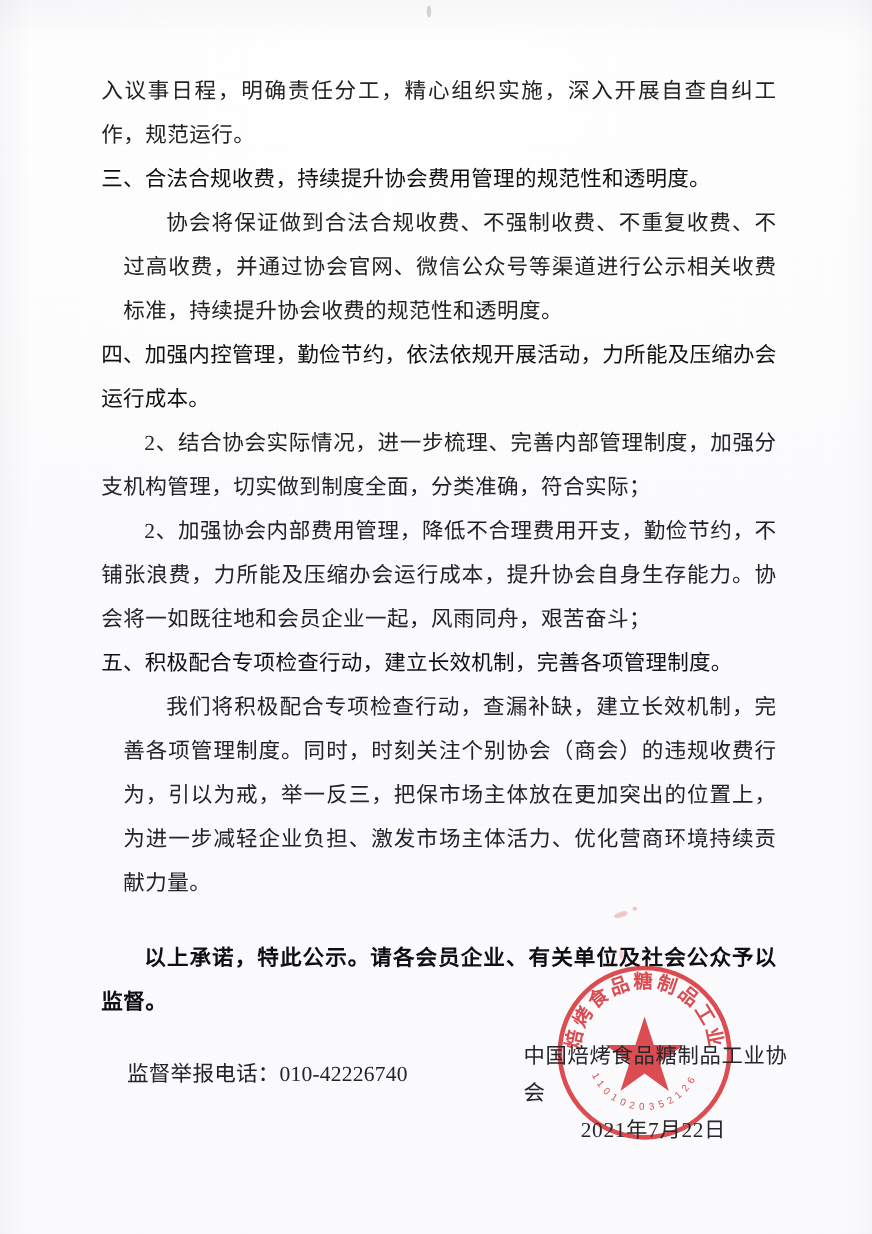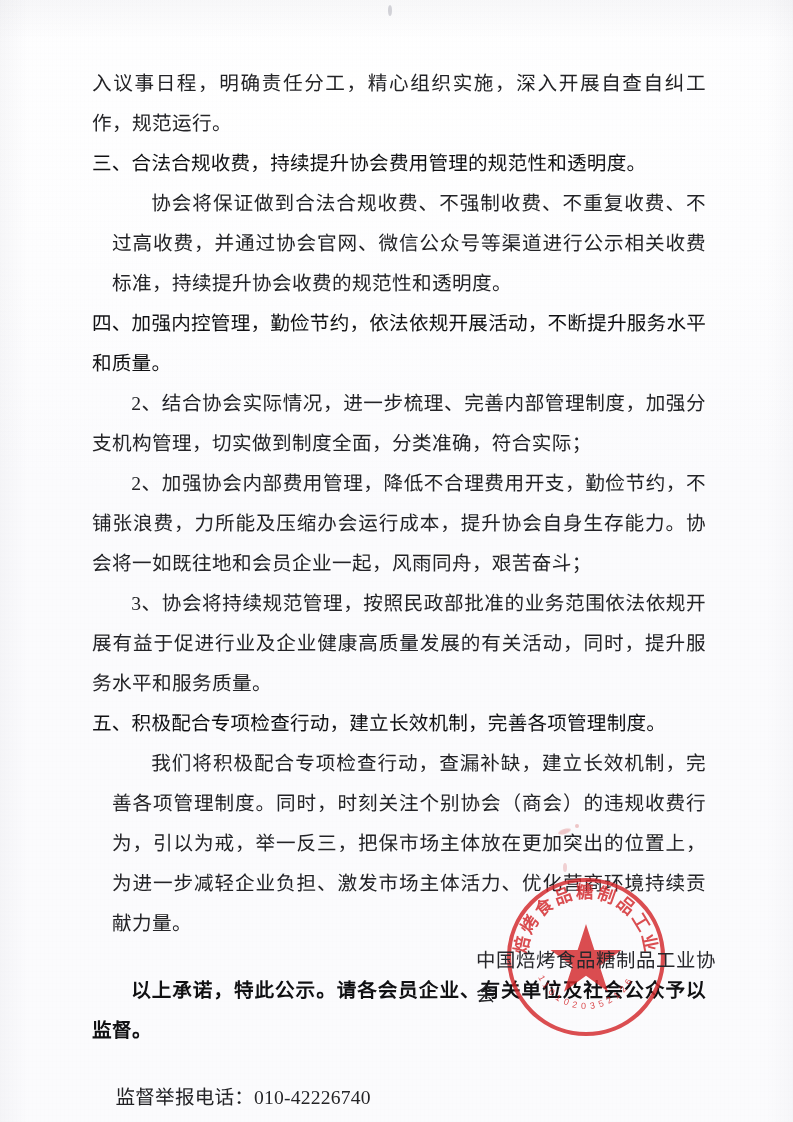--- a/index.html
+++ b/index.html
@@ -150,27 +150,26 @@
   <div id="smudge-d" class="smudge"></div>
 
   <div id="body-text">
 
     <p class="line">入议事日程，明确责任分工，精心组织实施，深入开展自查自纠工作，规范运行。</p>
 
     <p class="para heading">三、合法合规收费，持续提升协会费用管理的规范性和透明度。</p>
 
     <p class="para indent-2">协会将保证做到合法合规收费、不强制收费、不重复收费、不过高收费，并通过协会官网、微信公众号等渠道进行公示相关收费标准，持续提升协会收费的规范性和透明度。</p>
 
-    <p class="para heading">四、加强内控管理，勤俭节约，依法依规开展活动，不断提升服务水平和质量。</p>
+    <p class="para heading">四、加强内控管理，勤俭节约，依法依规开展活动，力所能及压缩办会运行成本。</p>
 
     <p class="para para-num">2、结合协会实际情况，进一步梳理、完善内部管理制度，加强分支机构管理，切实做到制度全面，分类准确，符合实际；</p>
 
     <p class="para para-num">2、加强协会内部费用管理，降低不合理费用开支，勤俭节约，不铺张浪费，力所能及压缩办会运行成本，提升协会自身生存能力。协会将一如既往地和会员企业一起，风雨同舟，艰苦奋斗；</p>
 
-    <p class="para para-num">3、协会将持续规范管理，按照民政部批准的业务范围依法依规开展有益于促进行业及企业健康高质量发展的有关活动，同时，提升服务水平和服务质量。</p>
 
     <p class="para heading">五、积极配合专项检查行动，建立长效机制，完善各项管理制度。</p>
 
     <p class="para indent-2">我们将积极配合专项检查行动，查漏补缺，建立长效机制，完善各项管理制度。同时，时刻关注个别协会（商会）的违规收费行为，引以为戒，举一反三，把保市场主体放在更加突出的位置上，为进一步减轻企业负担、激发市场主体活力、优化营商环境持续贡献力量。</p>
 
     <p class="para pledge">以上承诺，特此公示。请各会员企业、有关单位及社会公众予以监督。</p>
 
     <p class="para hotline">监督举报电话：010-42226740</p>
 
   </div>
@@ -193,15 +192,16 @@
         <text font-family="'Liberation Sans', sans-serif" font-size="9" fill="#d3272b" letter-spacing="4.4">
           <textPath href="#arcBottom" startOffset="50%" text-anchor="middle">1101020352126</textPath>
         </text>
         <polygon fill="#d3272b" points="81,48 89.4,73.9 116.6,73.9 94.6,89.9 103,115.8 81,99.8 59,115.8 67.4,89.9 45.4,73.9 72.6,73.9"></polygon>
       </g>
     </svg>
   </div>
 
   <div id="signature-block">
     <div id="org-name">中国焙烤食品糖制品工业协会</div>
+    <div id="sign-date">2021年7月22日</div>
   </div>
 
 </div>
 
 </body></html>

